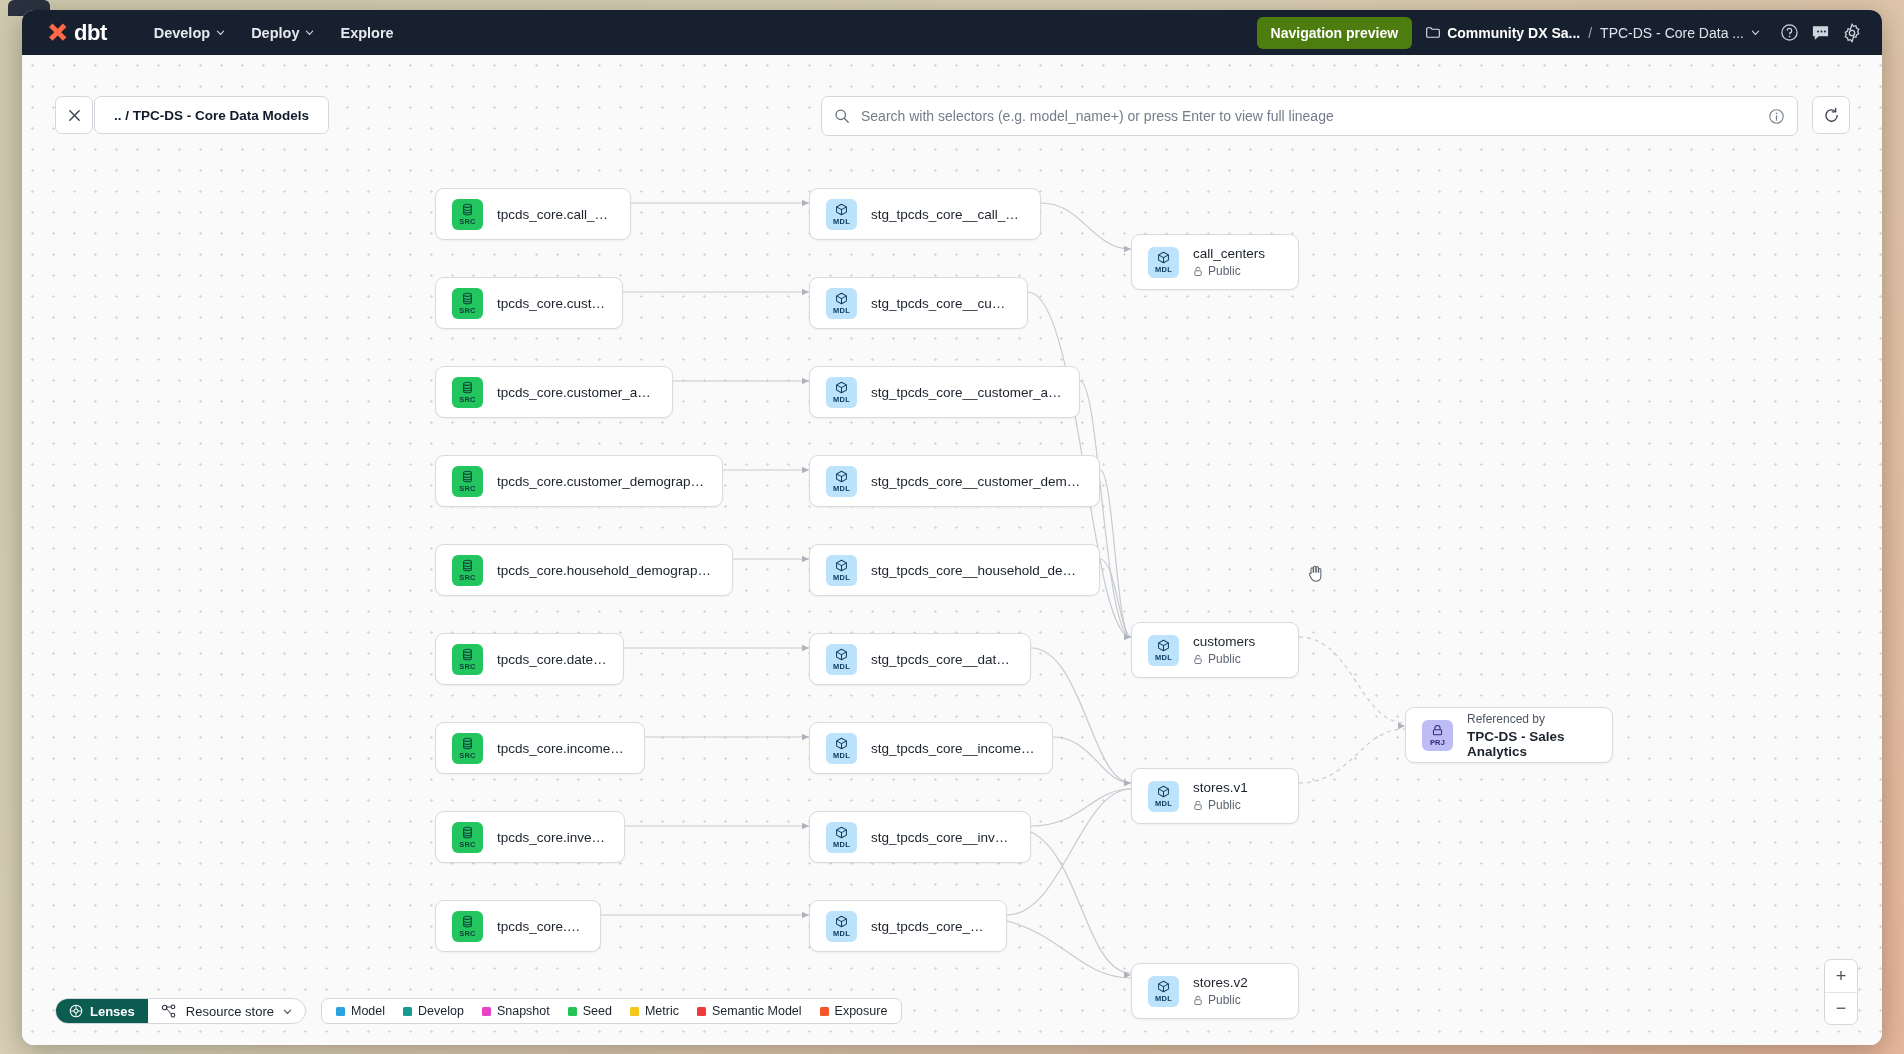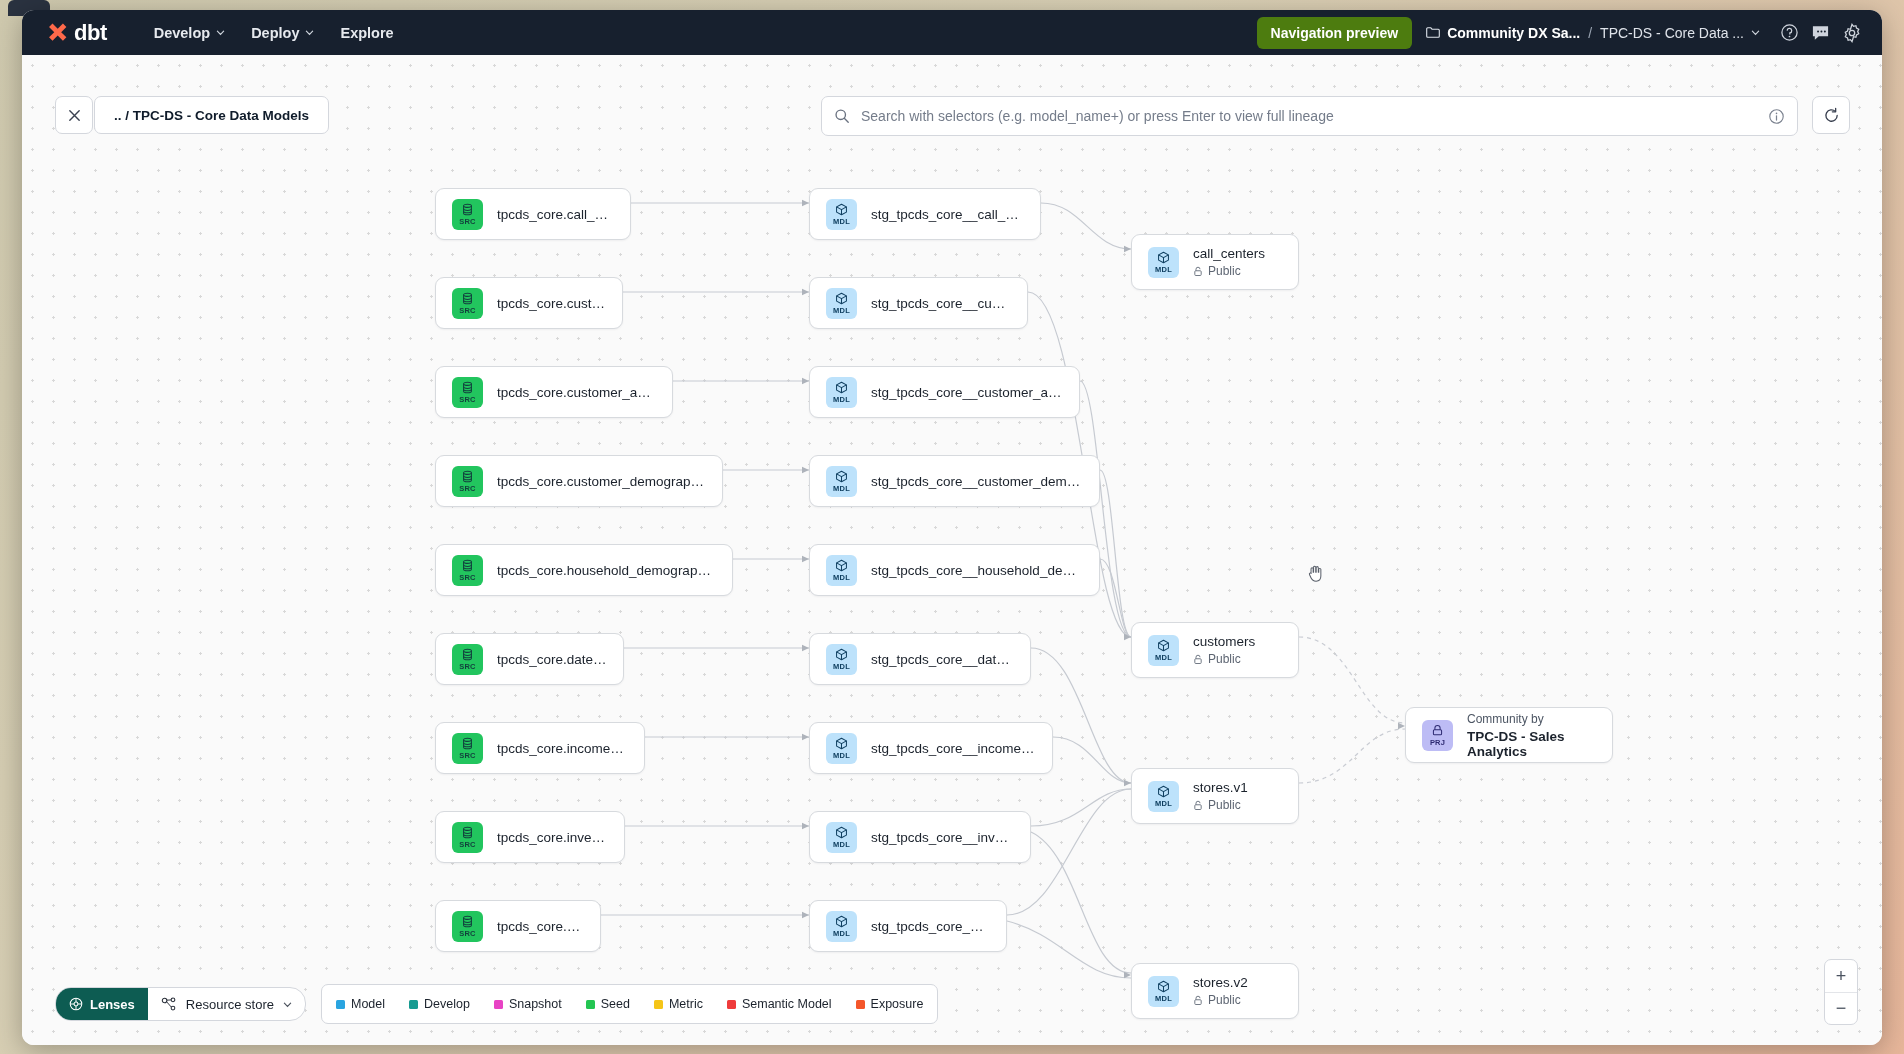--- a/index.html
+++ b/index.html
@@ -155,37 +155,37 @@
   .node-title-sm { font-size:12px; color:#4c5563; }
   .node-title-bold { font-size:13.5px; color:#1b222c; font-weight:600; }
 
   
   #bottombar {
     position:absolute; left:33px; bottom:21px;
     display:flex; align-items:center; gap:15px;
     z-index:5;
   }
   .lenses-group {
-    display:flex; align-items:stretch; height:34px;
+    display:flex; align-items:stretch; height:26px;
     background:#ffffff; border:1px solid #d4d7dd;
     border-radius:16px; overflow:hidden;
   }
   .lenses-btn {
     background:#0d5c52; color:#ffffff;
     display:flex; align-items:center; gap:7px;
     padding:0 13px; font-size:13px; font-weight:600; cursor:pointer;
   }
   .restype-btn {
     display:flex; align-items:center; gap:9px;
     padding:0 13px; font-size:13px; color:#1b222c; cursor:pointer;
   }
   .legend {
-    height:40px; background:#ffffff;
+    height:26px; background:#ffffff;
     border:1px solid #d4d7dd; border-radius:7px;
-    display:flex; align-items:center; gap:24px; padding:0 14px;
+    display:flex; align-items:center; gap:18px; padding:0 14px;
   }
   .legend-item { display:flex; align-items:center; gap:6px; }
   .sw { width:9px; height:9px; border-radius:1.5px; }
   .legend-text { font-size:12.5px; color:#1b222c; white-space:nowrap; }
 
   #zoomctl {
     position:absolute; right:24px; bottom:20px;
     width:34px; background:#ffffff;
     border:1px solid #d4d7dd; border-radius:7px;
     display:flex; flex-direction:column; z-index:5; overflow:hidden;
@@ -694,21 +694,21 @@
             <div class="badge badge-prj">
               <span class="glyph"><svg width="13" height="13" viewBox="0 0 14 14">
                   <g fill="none" stroke="#2d2a72" stroke-width="1.1" stroke-linejoin="round">
                     <path d="M4.2 6.3V4.4a2.8 2.8 0 0 1 5.6 0v1.9"></path>
                     <rect x="2.6" y="6.3" width="8.8" height="5.3" rx="1.1"></rect>
                   </g>
                 </svg></span>
               <span class="code">PRJ</span>
             </div>
             <div class="node-body">
-              <div class="node-title-sm">Community by</div>
+              <div class="node-title-sm">Referenced by</div>
               <div class="node-title-bold">TPC-DS - Sales Analytics</div>
             </div>
           </div>
         </div>
 
       <svg id="cursor-hand" viewBox="0 0 24 24">
         <path d="M6.6 11V6.3a1.15 1.15 0 1 1 2.3 0V10h.5V4.6a1.15 1.15 0 1 1 2.3 0V10h.5V5.1a1.15 1.15 0 1 1 2.3 0V10h.5V7.1a1.15 1.15 0 1 1 2.3 0v7.2c0 3.2-2.1 5.5-5.2 5.5-3 0-4.6-1.4-5.6-3.7l-1.6-3.6a1.1 1.1 0 0 1 1.9-1.1z" fill="#ffffff" stroke="#575d68" stroke-width="1.1" stroke-linejoin="round"></path>
       </svg>
 
       <div id="toolbar">

